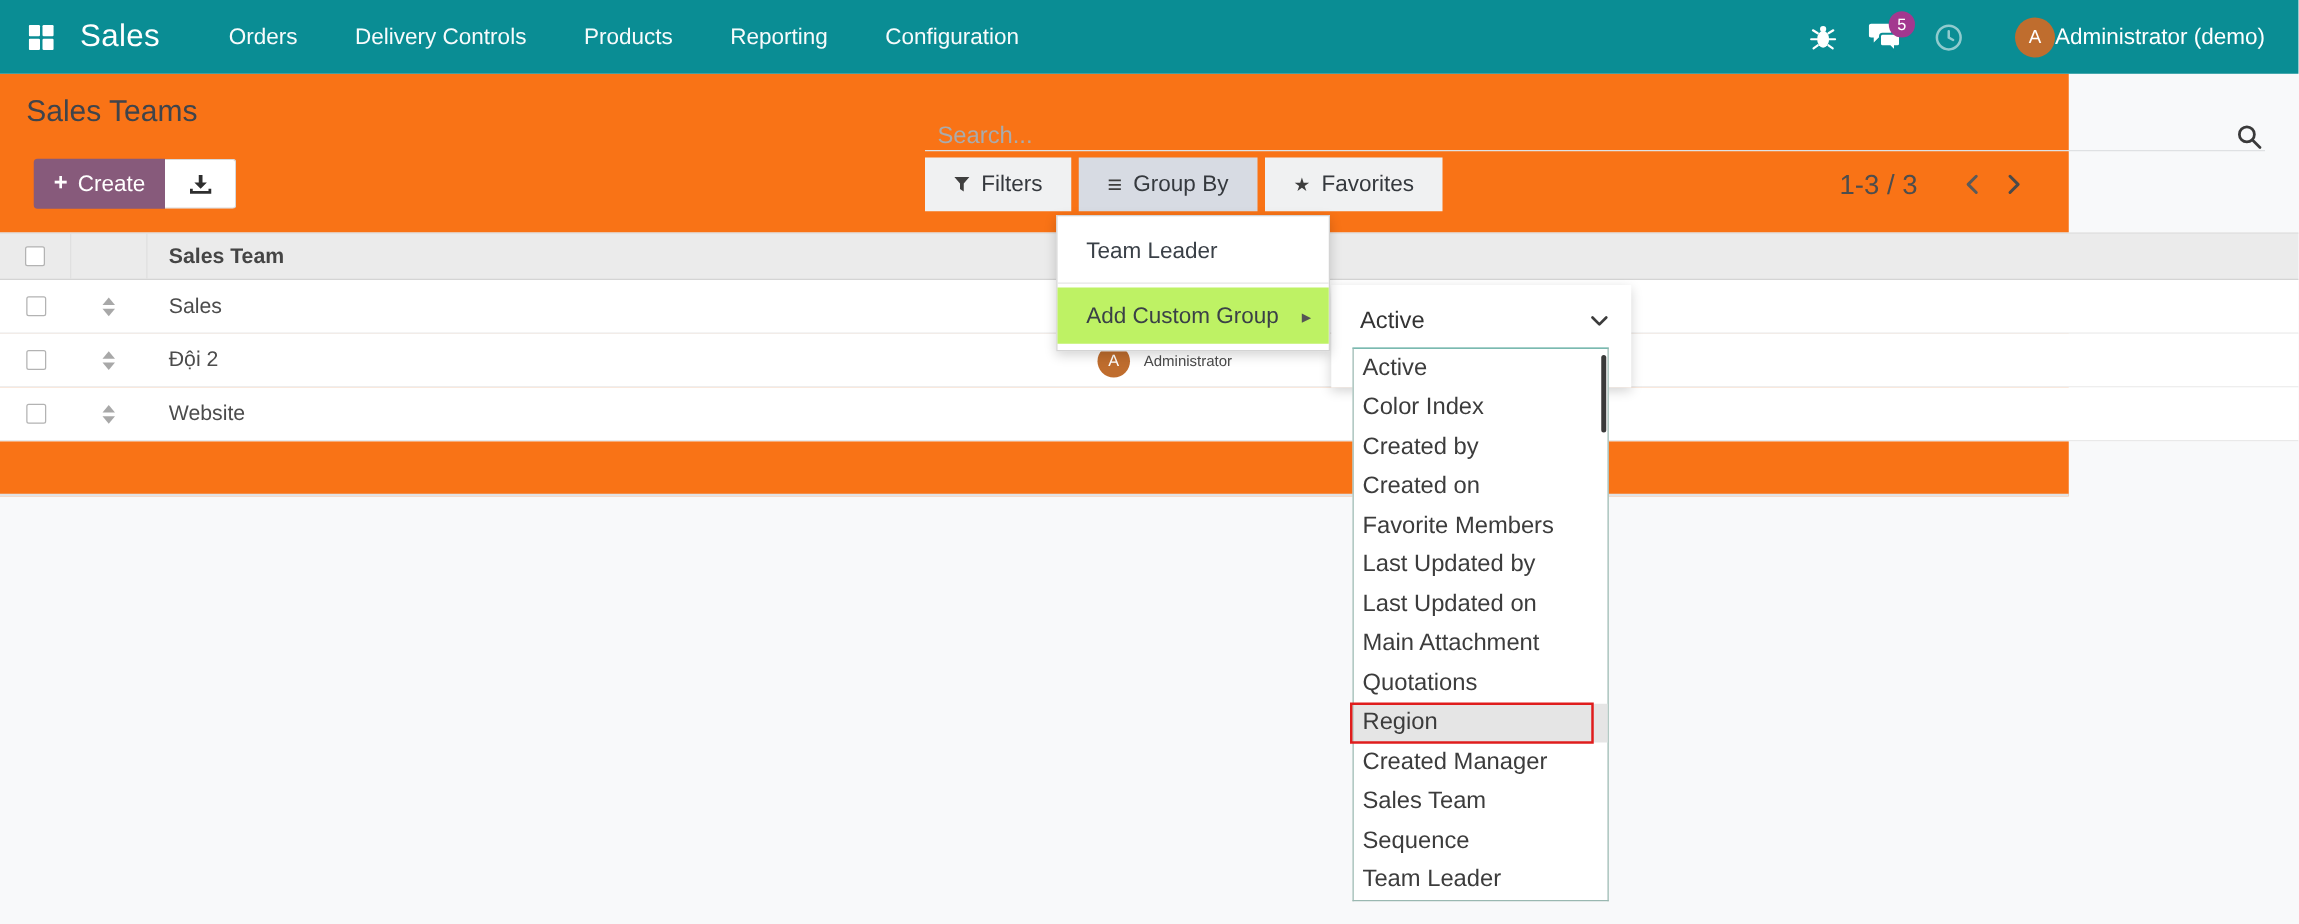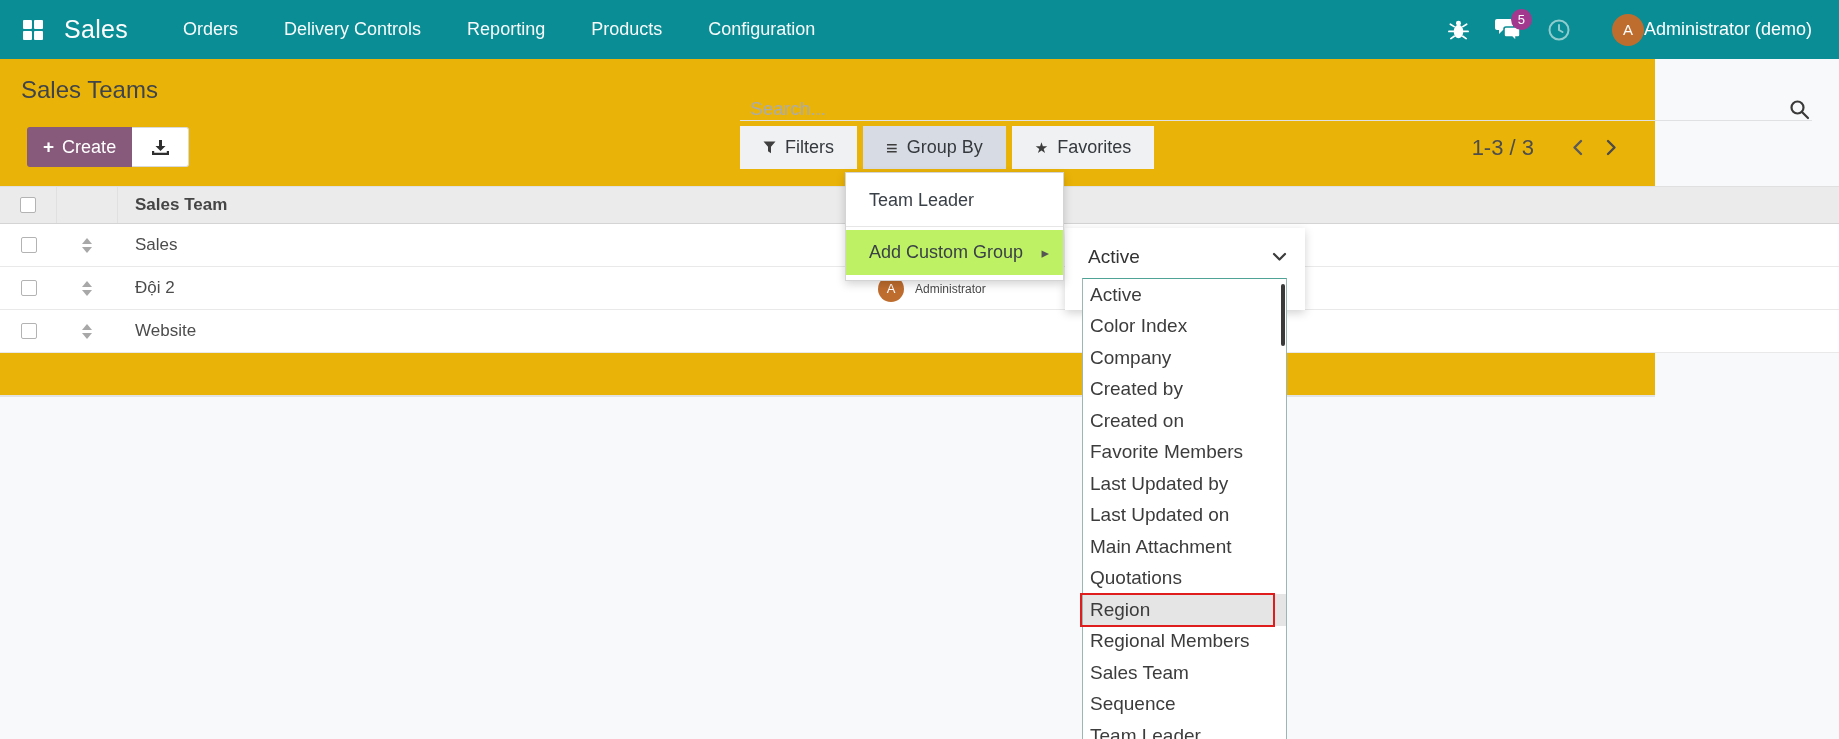--- a/index.html
+++ b/index.html
@@ -17,21 +17,21 @@
   .tray-icon { width:50px; display:flex; justify-content:center; position:relative; cursor:pointer; }
   .badge { position:absolute; top:-9px; right:2px; min-width:21px; height:21px; border-radius:11px; background:#a3388f;
            color:#fff; font-size:13px; display:flex; align-items:center; justify-content:center; padding:0 5px; }
   .clock-dim { opacity:.55; }
   .user { display:flex; align-items:center; margin-left:28px; margin-right:27px; cursor:pointer; }
   .avatar { width:32px; height:32px; border-radius:50%; background:#bf6d2e; color:#fff; font-size:15px;
             display:flex; align-items:center; justify-content:center; }
   .user-name { font-size:18px; }
 
   
-  .canvas { position:absolute; left:0; top:59px; width:1655px; height:338px; background:#eab308;
+  .canvas { position:absolute; left:0; top:59px; width:1655px; height:338px; background:#f97316;
             border-bottom:2px solid #e1e3e5; }
 
   
   .page-title { position:absolute; left:21px; top:17px; font-size:24px; color:#3f444b; }
   .searchbar { position:absolute; left:740px; top:0; width:1072px; height:62px; border-bottom:1px solid #dfe1e3;
                display:flex; align-items:flex-end; }
   .search-input { flex:1; border:none; outline:none; font-size:19px; color:#444; padding-left:10px; background:transparent;
                   font-family:"Liberation Sans", sans-serif; }
   .search-input::placeholder { color:#a9abad; }
   .search-glass { margin-right:2px; cursor:pointer; display:flex; }
@@ -114,22 +114,22 @@
           <rect x="0" y="0" width="9" height="9" rx="1" fill="#fff"></rect>
           <rect x="11" y="0" width="9" height="9" rx="1" fill="#fff"></rect>
           <rect x="0" y="11" width="9" height="9" rx="1" fill="#fff"></rect>
           <rect x="11" y="11" width="9" height="9" rx="1" fill="#fff"></rect>
         </svg>
     </div>
     <div class="brand">Sales</div>
     <div class="nav-menu">
       <div class="nav-item">Orders</div>
       <div class="nav-item">Delivery Controls</div>
+      <div class="nav-item">Products</div>
       <div class="nav-item">Reporting</div>
-      <div class="nav-item">Products</div>
       <div class="nav-item">Configuration</div>
     </div>
     <div class="systray">
       <div class="tray-icon">
         <svg width="23" height="23" viewBox="0 0 24 24" fill="none" stroke="#fff" stroke-width="1.8" stroke-linecap="round">
           <ellipse cx="12" cy="14" rx="5" ry="7" fill="#fff" stroke="none"></ellipse>
           <circle cx="12" cy="5.5" r="2.6" fill="#fff" stroke="none"></circle>
           <path d="M7.5 9 L3.5 6.5 M7 14 L2 14 M7.5 19 L4 21.5 M16.5 9 L20.5 6.5 M17 14 L22 14 M16.5 19 L20 21.5"></path>
         </svg>
       </div>
@@ -281,29 +281,28 @@
       <span>Active</span>
       <svg width="15" height="10" viewBox="0 0 15 10" fill="none" stroke="#3c3c3c" stroke-width="2.2" stroke-linecap="round" stroke-linejoin="round">
           <path d="M2 2 L7.5 7.5 L13 2"></path>
         </svg>
     </div>
   </div>
 
   <div class="native-list">
     <div class="opt">Active</div>
     <div class="opt">Color Index</div>
-    <div class="opt">Company</div>
     <div class="opt">Created by</div>
     <div class="opt">Created on</div>
     <div class="opt">Favorite Members</div>
     <div class="opt">Last Updated by</div>
     <div class="opt">Last Updated on</div>
     <div class="opt">Main Attachment</div>
     <div class="opt">Quotations</div>
     <div class="opt highlight">Region</div>
-    <div class="opt">Regional Members</div>
+    <div class="opt">Created Manager</div>
     <div class="opt">Sales Team</div>
     <div class="opt">Sequence</div>
     <div class="opt">Team Leader</div>
     <div class="scroll-thumb"></div>
   </div>
 
 </div>
 
 </body></html>

